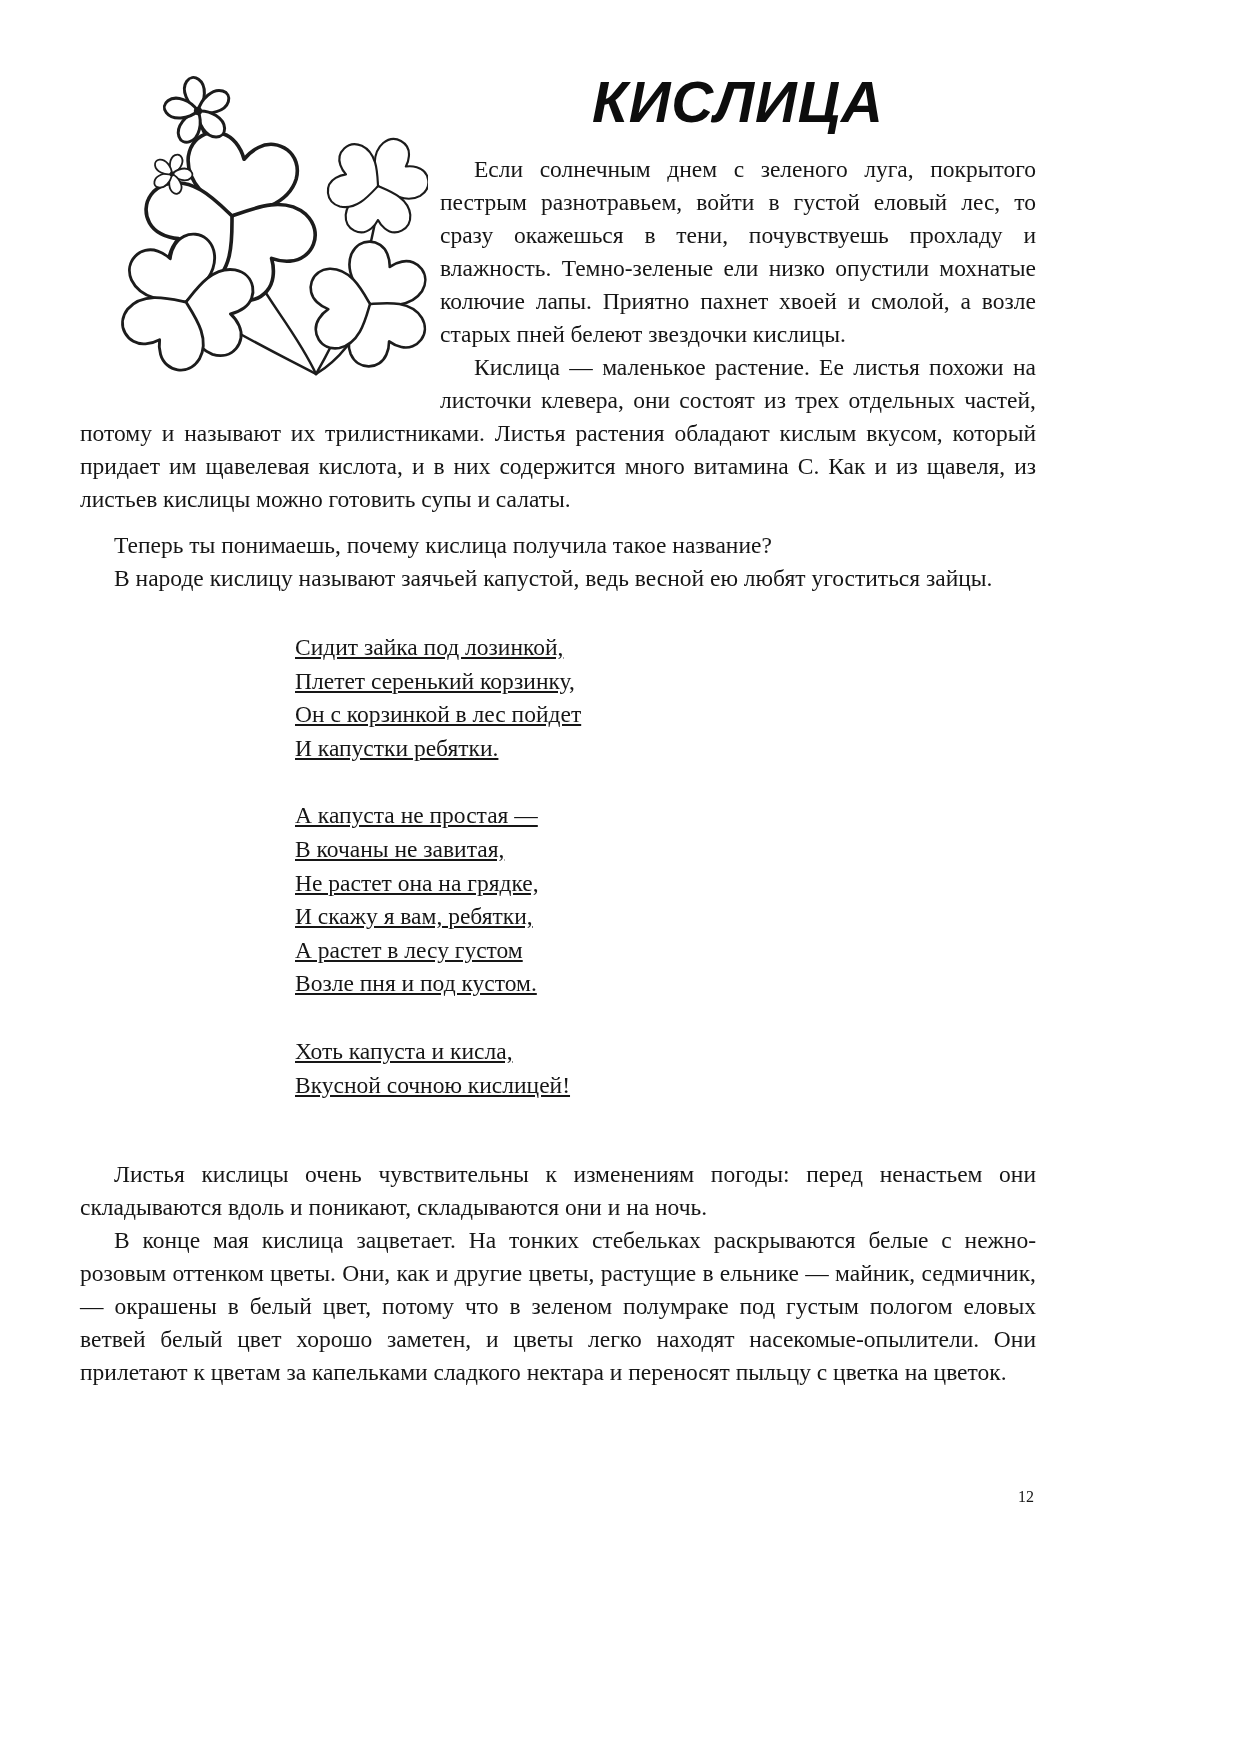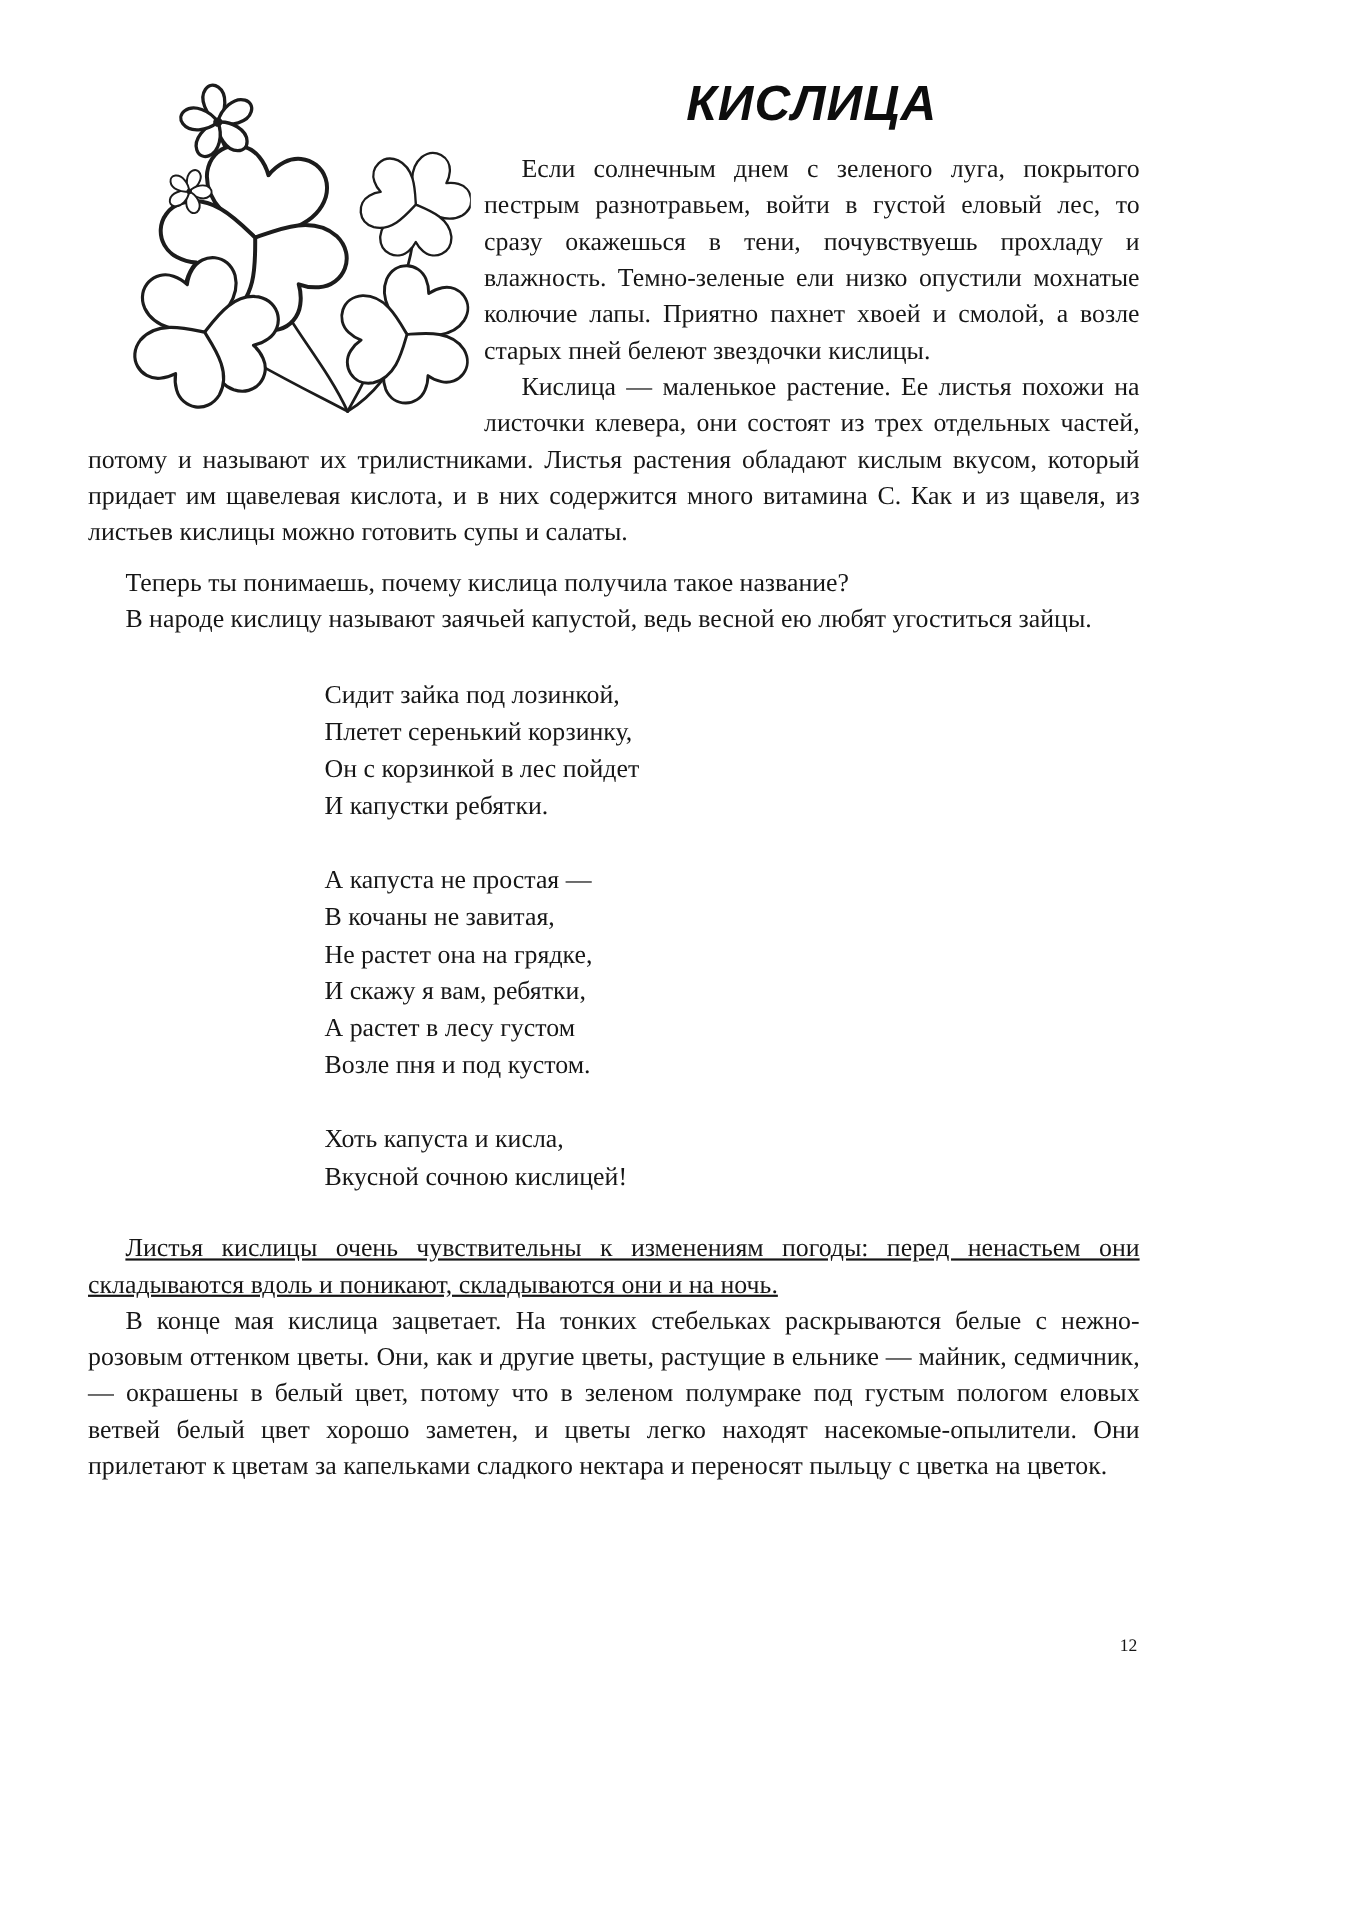--- a/index.html
+++ b/index.html
@@ -29,42 +29,42 @@
     margin: 0 12px 4px 0;
   }
   .illustration svg {
     width: 100%;
     height: 100%;
   }
   .title {
     font-family: "Liberation Sans", sans-serif;
     font-style: italic;
     font-weight: bold;
-    font-size: 45px;
+    font-size: 58px;
     letter-spacing: 1px;
     text-align: center;
     margin: 12px 0 18px 0;
     color: #0d0d0d;
   }
   .para {
     font-size: 23.5px;
     line-height: 33px;
     text-align: justify;
     text-indent: 34px;
     margin: 0;
   }
   .gap-top { margin-top: 13px; }
-  .gap-top-large { margin-top: 32px; text-decoration: underline; }
+  .gap-top-large { margin-top: 56px; }
   .poem {
     margin: 36px 0 0 215px;
     font-size: 23.5px;
     line-height: 33.6px;
   }
   .stanza + .stanza { margin-top: 34px; }
-  .poem-line { white-space: nowrap; }
+  .poem-line { white-space: nowrap; text-decoration: underline; }
   .page-number {
     position: absolute;
     right: 206px;
     top: 1488px;
     font-size: 16px;
     color: #161616;
   }
 </style>
 </head>
 <body>

